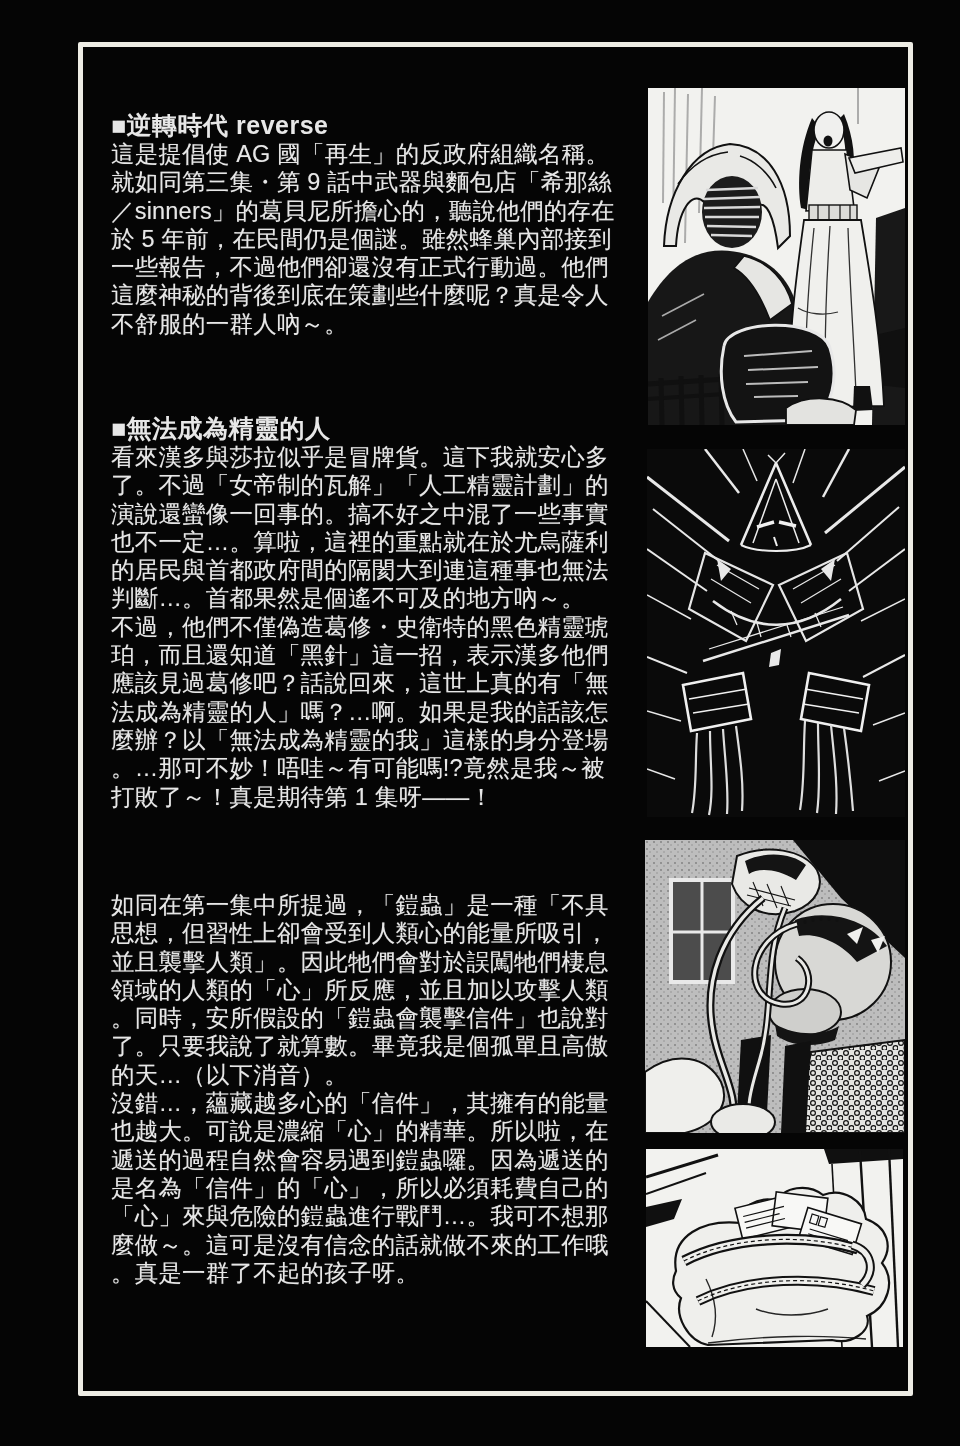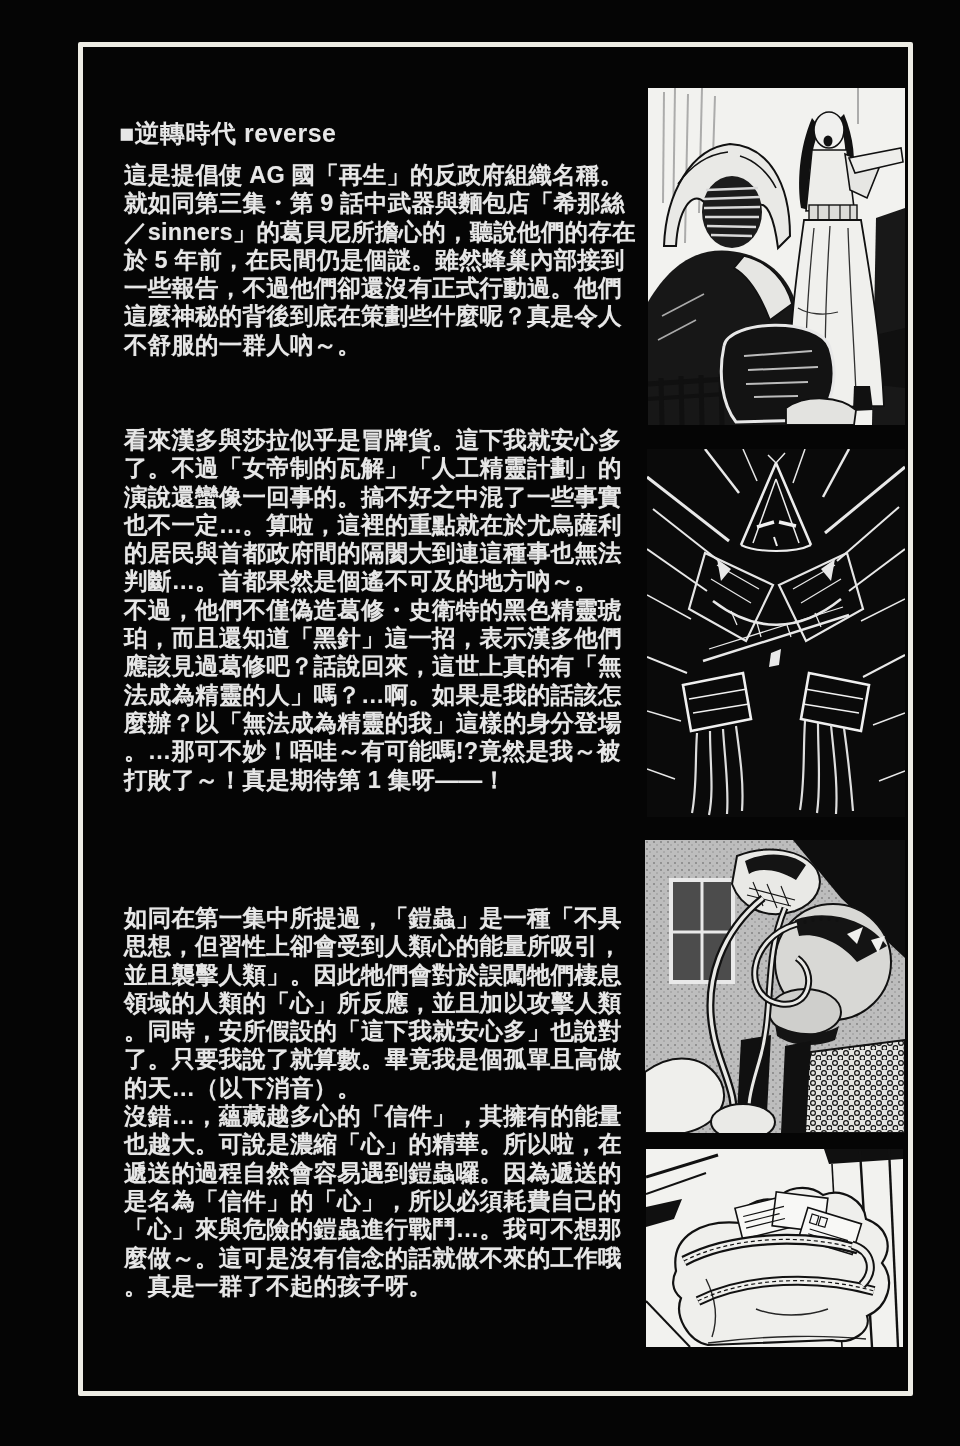--- a/index.html
+++ b/index.html
@@ -18,32 +18,32 @@
     border-radius:2px;
     box-shadow:0 0 0 1px #050505 inset;
   }
   .sec{
     position:absolute;
     left:111px;
     width:545px;
     color:#e7e7e7;
   }
   .sec h2{
-    margin:8px;
+    margin:0;
     font-size:25px;
     line-height:30px;
     font-weight:700;
     letter-spacing:0.5px;
     white-space:nowrap;
   }
   .sec p{
-    margin:13px;
+    margin:0;
     font-size:23.5px;
     line-height:28.3px;
-    font-weight:700;
+    font-weight:400;
     letter-spacing:0.2px;
     white-space:pre-line;
     text-shadow:0 0 1px rgba(255,255,255,.35);
   }
   .sec1{top:110px;}
   .sec2{top:413px;}
   .sec3{top:891px;}
   .panel{
     position:absolute;
     margin:0;padding:0;
@@ -68,41 +68,42 @@
     <p>這是提倡使 AG 國「再生」的反政府組織名稱。
 就如同第三集・第 9 話中武器與麵包店「希那絲
 ／sinners」的葛貝尼所擔心的，聽說他們的存在
 於 5 年前，在民間仍是個謎。雖然蜂巢內部接到
 一些報告，不過他們卻還沒有正式行動過。他們
 這麼神秘的背後到底在策劃些什麼呢？真是令人
 不舒服的一群人吶～。</p>
   </section>
 
   <section class="sec sec2">
+    <h2>■無法成為精靈的人</h2>
     <p>看來漢多與莎拉似乎是冒牌貨。這下我就安心多
 了。不過「女帝制的瓦解」「人工精靈計劃」的
 演說還蠻像一回事的。搞不好之中混了一些事實
 也不一定…。算啦，這裡的重點就在於尤烏薩利
 的居民與首都政府間的隔閡大到連這種事也無法
 判斷…。首都果然是個遙不可及的地方吶～。
 不過，他們不僅偽造葛修・史衛特的黑色精靈琥
 珀，而且還知道「黑針」這一招，表示漢多他們
 應該見過葛修吧？話說回來，這世上真的有「無
 法成為精靈的人」嗎？…啊。如果是我的話該怎
 麼辦？以「無法成為精靈的我」這樣的身分登場
 。…那可不妙！唔哇～有可能嗎!?竟然是我～被
 打敗了～！真是期待第 1 集呀——！</p>
   </section>
 
   <section class="sec sec3">
     <p>如同在第一集中所提過，「鎧蟲」是一種「不具
 思想，但習性上卻會受到人類心的能量所吸引，
 並且襲擊人類」。因此牠們會對於誤闖牠們棲息
 領域的人類的「心」所反應，並且加以攻擊人類
-。同時，安所假設的「這下我就安心多」也說對
+。同時，安所假設的「鎧蟲會襲擊信件」也說對
 了。只要我說了就算數。畢竟我是個孤單且高傲
 的天…（以下消音）。
 沒錯…，蘊藏越多心的「信件」，其擁有的能量
 也越大。可說是濃縮「心」的精華。所以啦，在
 遞送的過程自然會容易遇到鎧蟲囉。因為遞送的
 是名為「信件」的「心」，所以必須耗費自己的
 「心」來與危險的鎧蟲進行戰鬥…。我可不想那
 麼做～。這可是沒有信念的話就做不來的工作哦
 。真是一群了不起的孩子呀。</p>
   </section>

